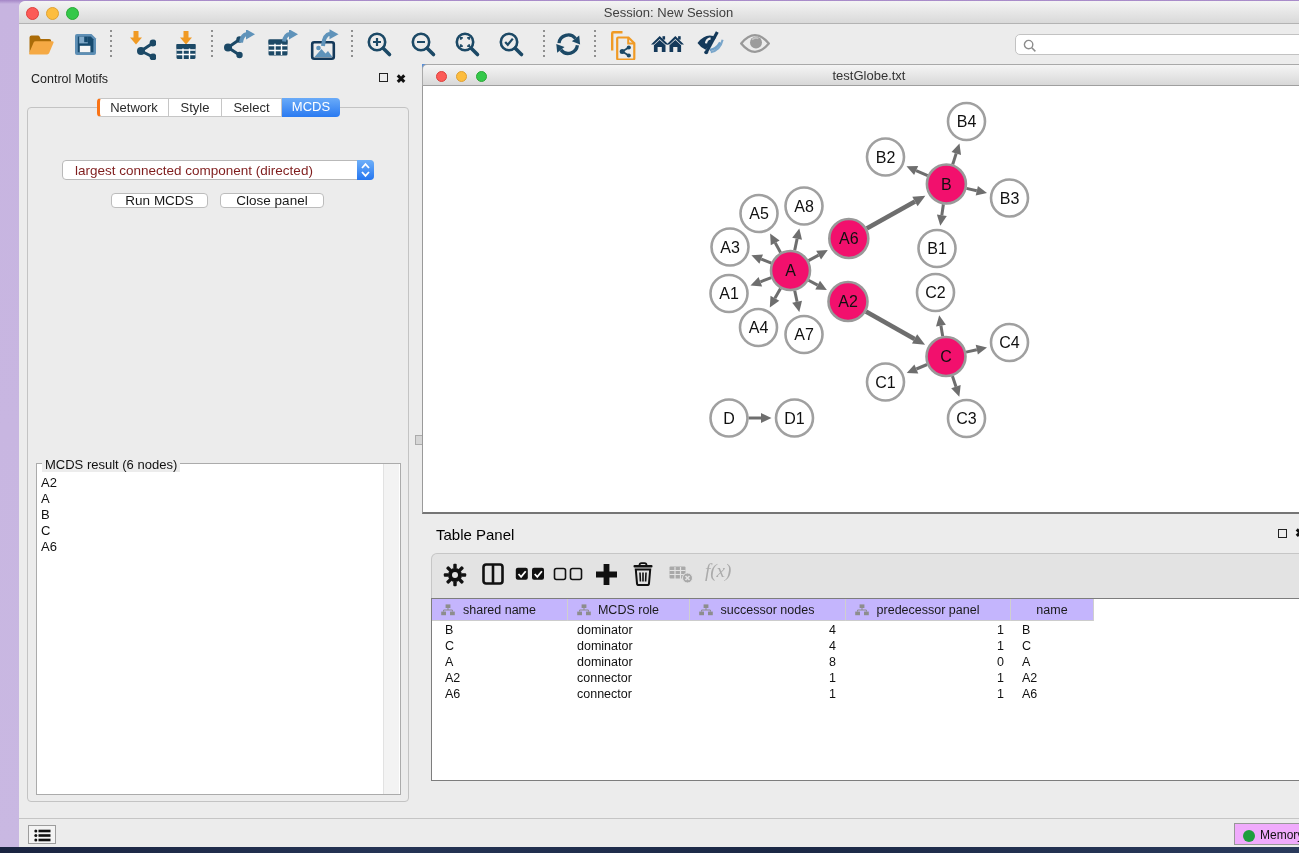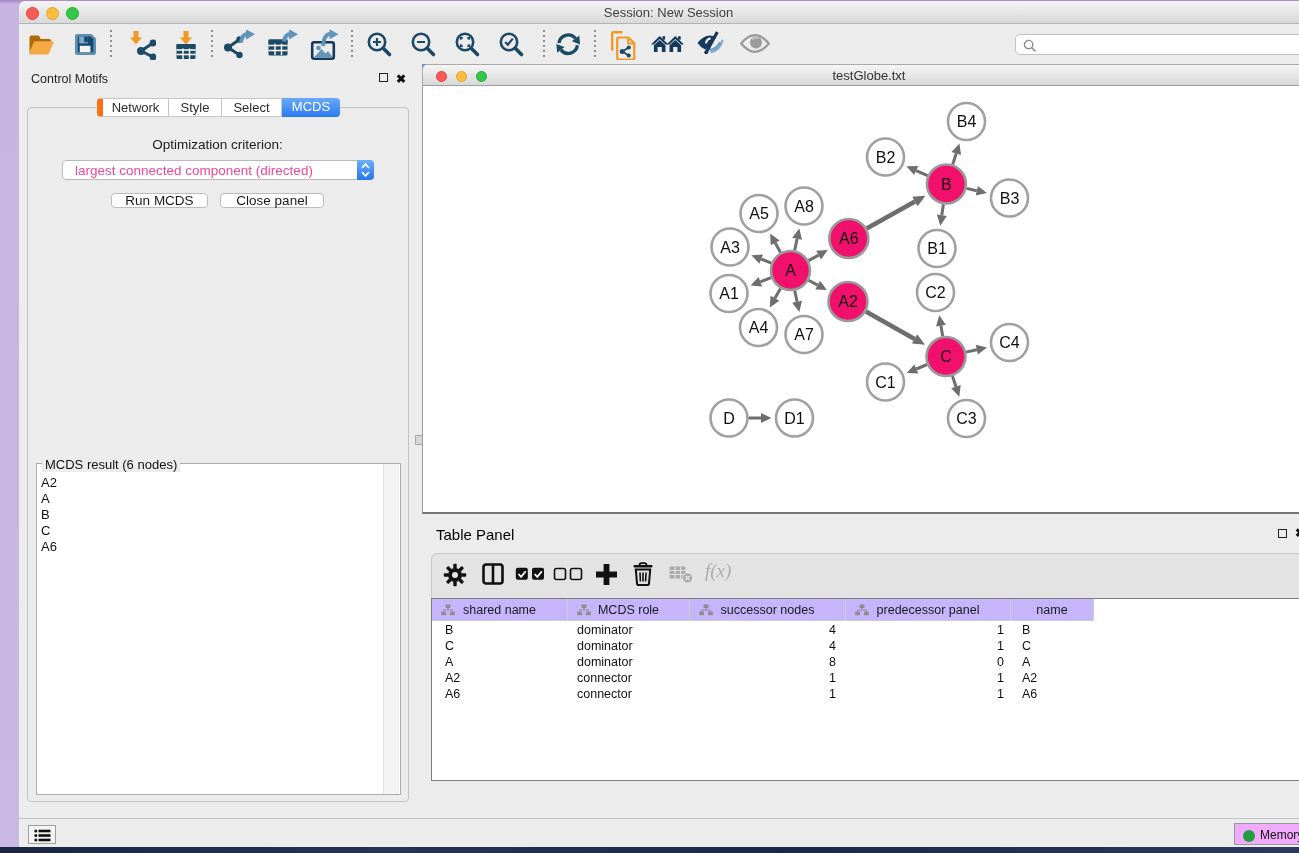--- a/index.html
+++ b/index.html
@@ -29,28 +29,28 @@
 
 #cp-title { left:12px; top:71px; font-size:12.5px; color:#222; }
 .float-ic { position:absolute; width:9px; height:9px; border:1.6px solid #222; }
 .close-x { position:absolute; font-size:12px; font-weight:bold; color:#111; }
 #cp-panel { left:8px; top:106px; width:382px; height:695px;
   border:1px solid #c3c3c3; border-radius:4px; }
 .tabbar { position:absolute; display:flex; height:19px; }
 .tabseg { height:19px; background:#fff; border-top:1px solid #c6c6c6;
   border-bottom:1px solid #c6c6c6; border-right:1px solid #c6c6c6;
   font-size:13px; color:#2b2b2b; text-align:center; line-height:18px; }
-.tabseg.first { border-left:6px solid #f97316; border-radius:4px 0 0 4px; }
+.tabseg.first { border-left:3px solid #f97316; border-radius:4px 0 0 4px; }
 .tabseg.last { border-radius:0 4px 4px 0; border:none; }
 .tabseg.sel { background:linear-gradient(#6aabf8,#2a7af1); color:#fff; border:none; }
 #cp-tabs { left:78px; top:97px; }
 #opt-label { left:0px; top:136px; width:397px; text-align:center; font-size:13.5px; color:#1c1c1c; }
 #combo { left:43px; top:159px; width:312px; height:20px; background:#fff;
   border:1px solid #b9b9b9; border-radius:4px; }
-#combo .txt { position:absolute; left:12px; top:2px; font-size:13.5px; color:#ec4899; }
+#combo .txt { position:absolute; left:12px; top:2px; font-size:13.5px; color:#7f1d1d; }
 #combo .step { position:absolute; right:-1px; top:-1px; width:17px; height:20px;
   border-radius:0 4px 4px 0; background:linear-gradient(#6fb0f9,#2576f0); }
 .btn { position:absolute; height:15px; background:#fff; border:1px solid #bcbcbc;
   border-radius:4px; font-size:13.5px; color:#1a1a1a; text-align:center; line-height:14px; }
 #groupbox { left:17px; top:462px; width:365px; height:332px; border:1px solid #ababab; }
 #grouplabel { left:23px; top:456px; background:#ececec; padding:0 3px;
   font-size:13px; color:#111; }
 #mcdslist { left:18px; top:463px; width:363px; height:330px; background:#fff; }
 #mcdslist .item { position:absolute; left:4px; font-size:13px; color:#111; }
 #mcdsscroll { left:364px; top:463px; width:16px; height:330px; background:#f3f3f3;
@@ -251,21 +251,20 @@
 <div class="abs" id="cp-title">Control Motifs</div>
 <div class="float-ic" style="left:360px;top:72px"></div>
 <div class="close-x" style="left:377px;top:71px">✖</div>
 <div class="abs" id="cp-panel"></div>
 <div class="tabbar" id="cp-tabs">
   <div class="tabseg first" style="width:72px">Network</div>
   <div class="tabseg" style="width:53px">Style</div>
   <div class="tabseg" style="width:60px">Select</div>
   <div class="tabseg last sel" style="width:58px">MCDS</div>
 </div>
-<div class="abs" id="opt-label">Optimization criterion:</div>
 <div class="abs" id="combo">
   <div class="txt">largest connected component (directed)</div>
   <div class="step">
     <svg width="17" height="20" viewBox="0 0 17 20">
       <path d="M5,8 L8.5,4.2 L12,8" stroke="#fff" stroke-width="1.8" fill="none"></path>
       <path d="M5,12 L8.5,15.8 L12,12" stroke="#fff" stroke-width="1.8" fill="none"></path>
     </svg>
   </div>
 </div>
 <div class="btn" style="left:92px;top:192px;width:97px">Run MCDS</div>

